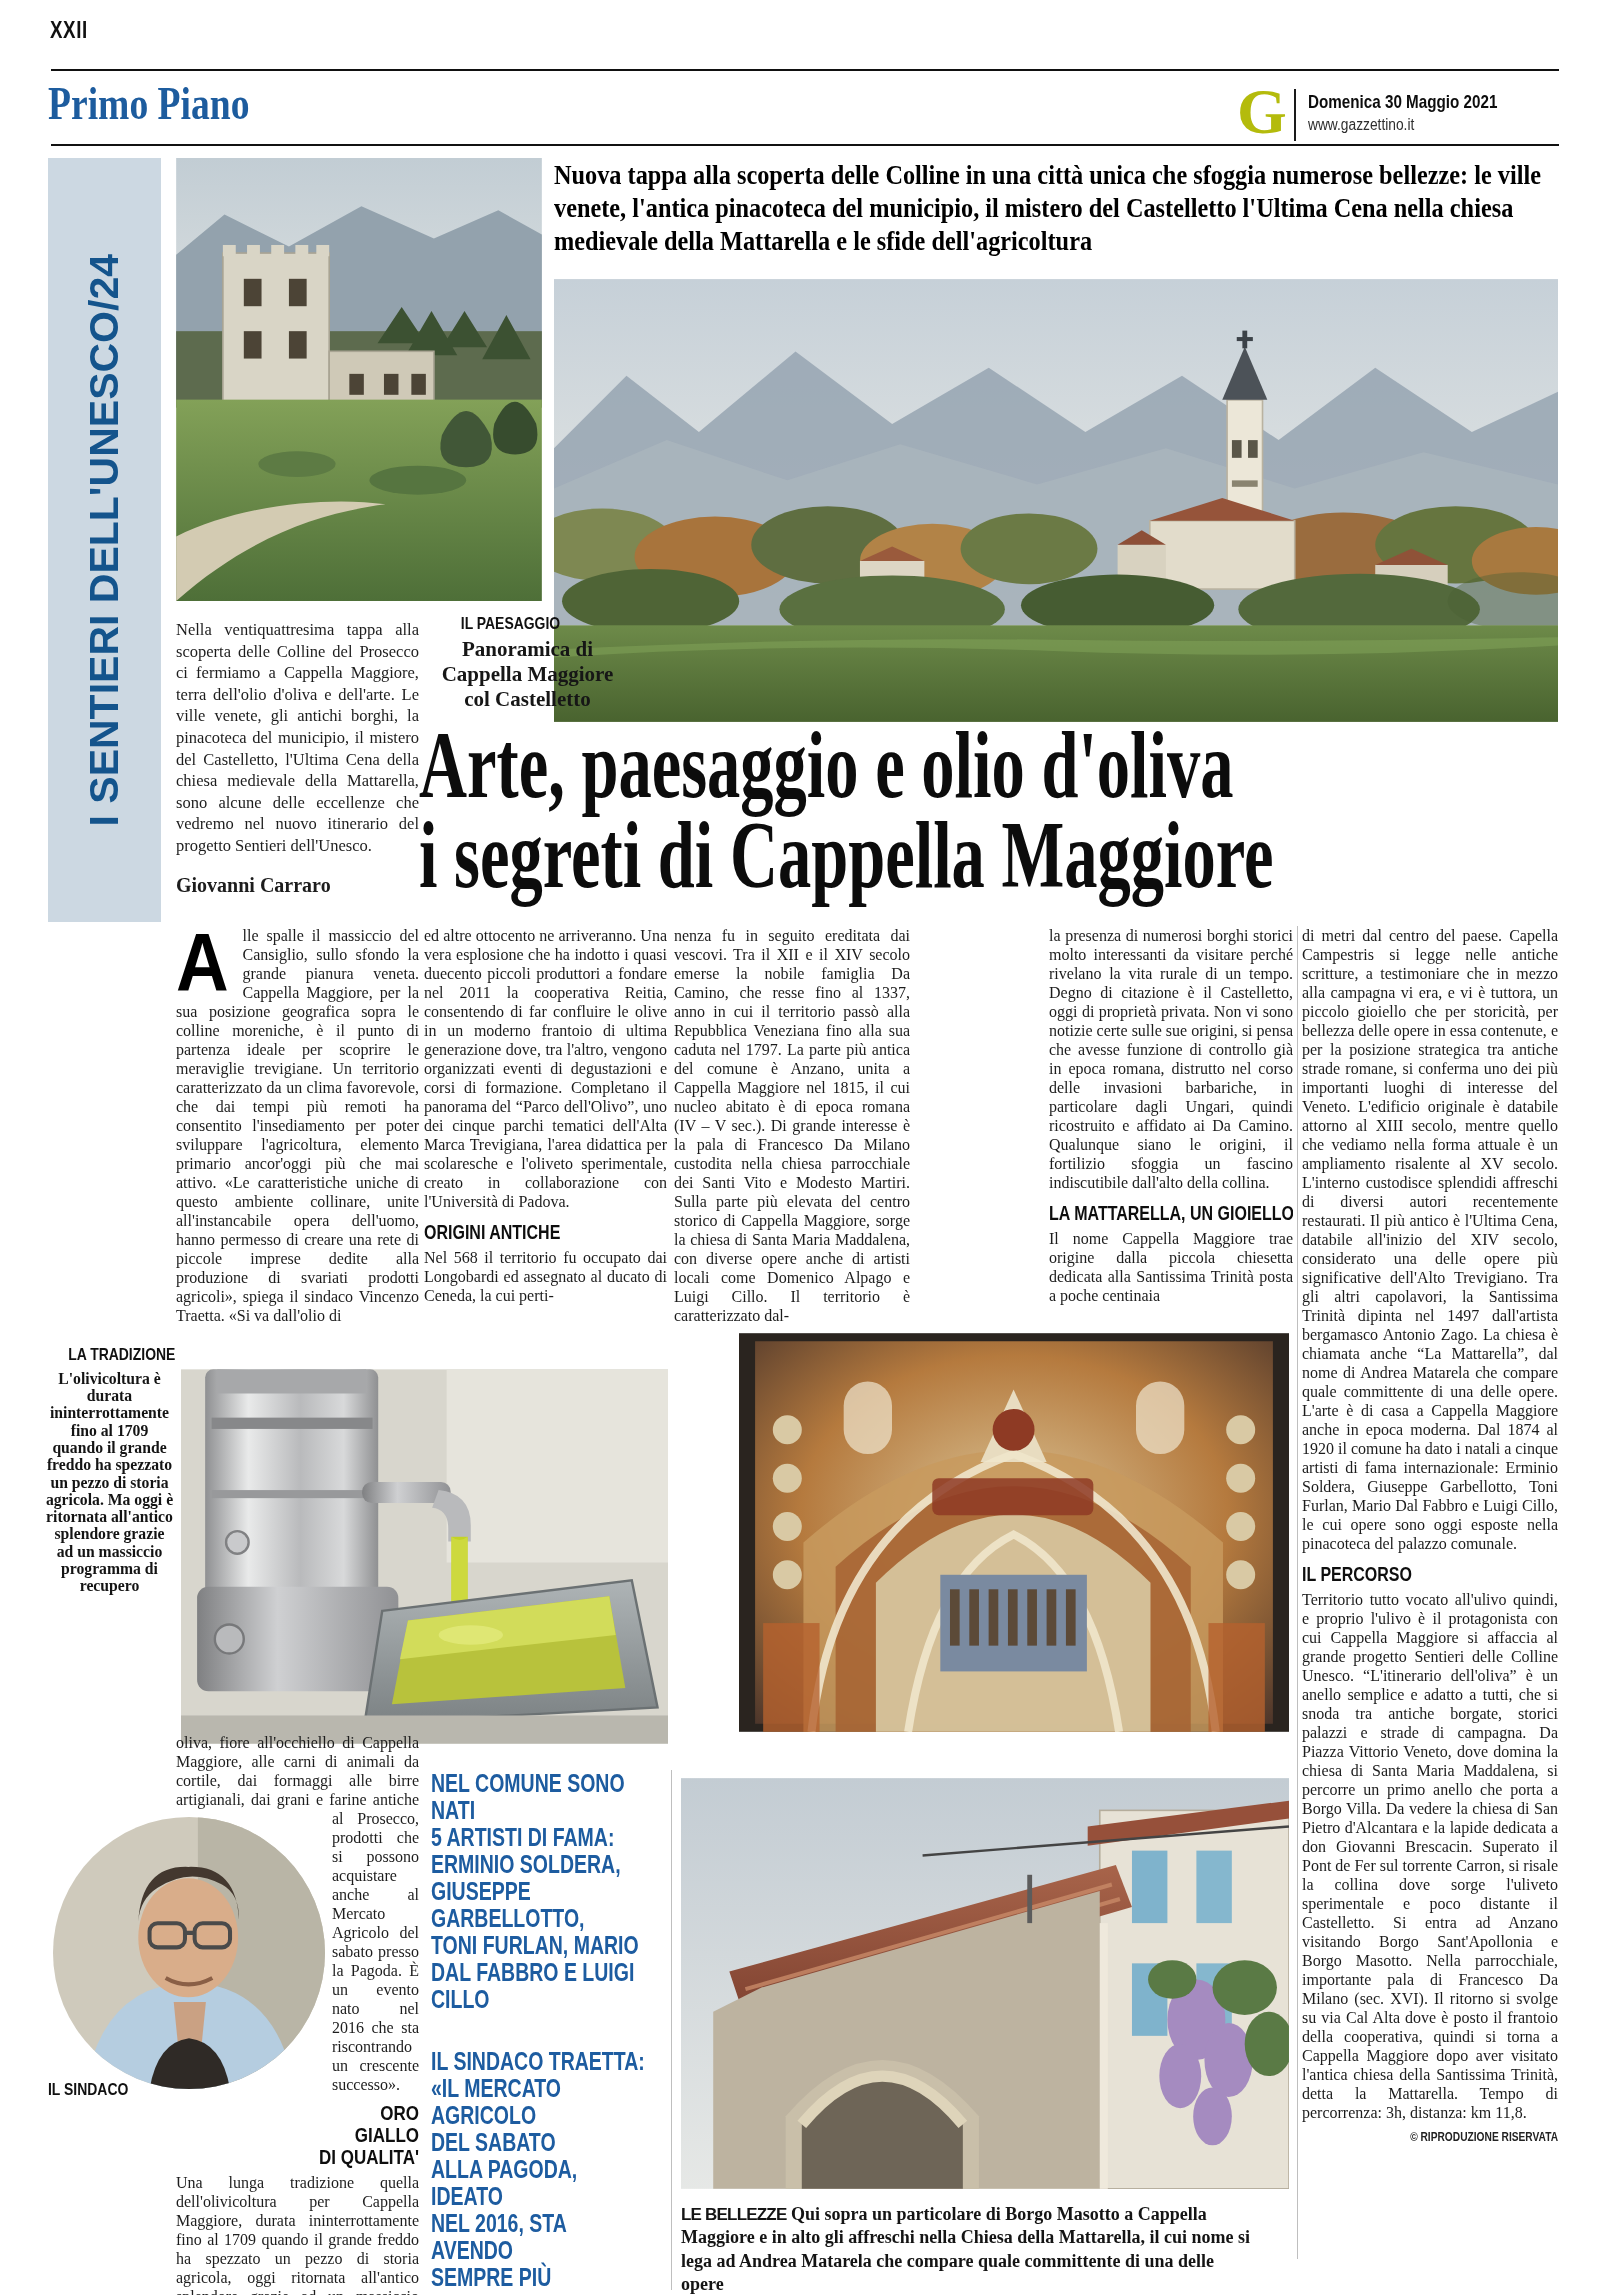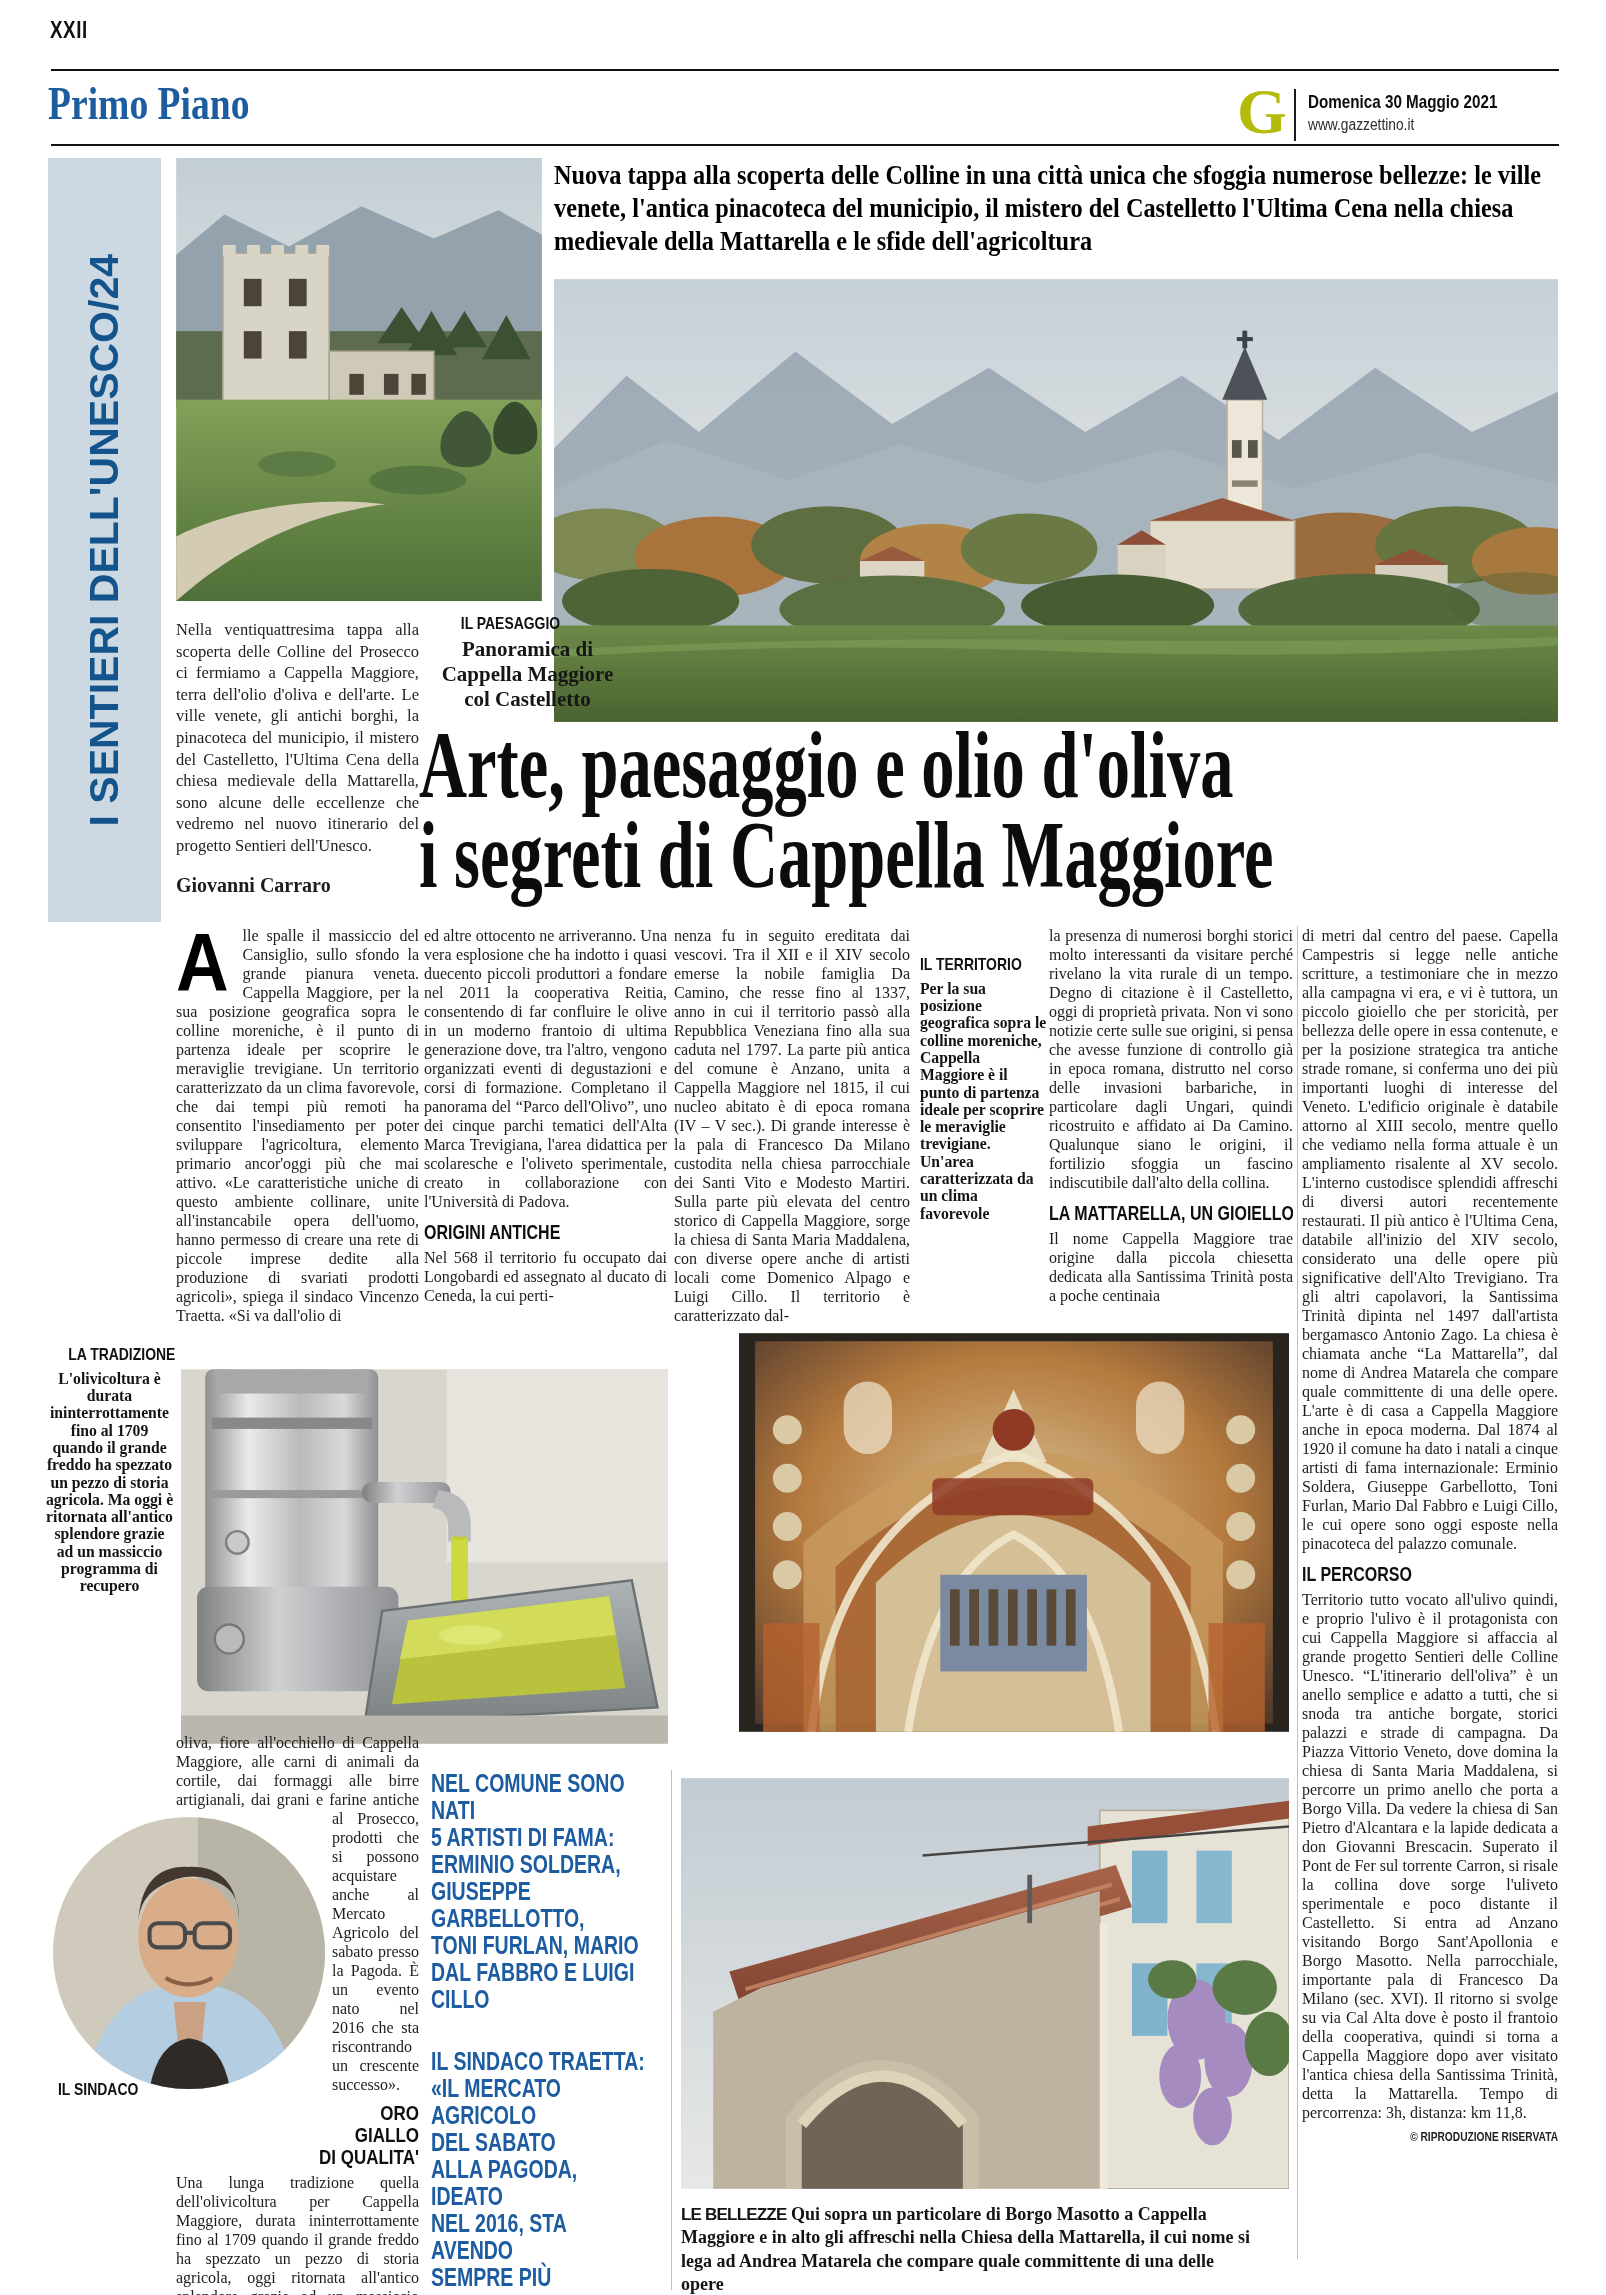--- a/index.html
+++ b/index.html
@@ -62,21 +62,21 @@
   #tradizione{left:45px;top:1345px;width:129px;text-align:center;}
   #tradizione .kicker{transform-origin:100% 0;}
   #tradizione .sbody{font:bold 15.7px/17.3px "Liberation Serif",serif;margin-top:4.8px;color:#141414;}
 
   
   #bottomcol{left:176px;top:1733px;width:243px;height:562px;font:16px/19px "Liberation Serif",serif;text-align:justify;overflow:hidden;}
   .circ-spacer{float:left;width:290px;height:377px;margin-left:-134px;shape-outside:circle(150px at 145px 226px);}
   #oro-head{font:bold 20px "Liberation Sans",sans-serif;transform:scaleX(.85);transform-origin:100% 0;text-align:right;white-space:pre-line;margin:8px 0 4.8px 0;line-height:22px;color:#0e0e0e;}
 
   
-  #cap-sindaco{left:58px;top:2080px;width:157px;}
+  #cap-sindaco{left:48px;top:2080px;width:157px;}
   #cap-sindaco .cap-body{font:bold 18.5px/22.6px "Liberation Serif",serif;margin-top:4.8px;color:#161616;}
 
   
   #quotes{left:431px;top:1770px;width:221px;}
   .quote{font:bold 25px/27px "Liberation Sans",sans-serif;color:#1d5ca0;transform:scaleX(.78);transform-origin:0 0;width:128%;white-space:pre-line;margin-bottom:35px;}
 
   
   #cap-bellezze{left:681px;top:2203px;width:578px;font:bold 18px/23.4px "Liberation Serif",serif;color:#141414;}
   #cap-bellezze .inline-kick{font:bold 17px "Liberation Sans",sans-serif;letter-spacing:-0.8px;}
 
@@ -223,24 +223,20 @@
   <div class="bcol" id="col2">
     <div>ed altre ottocento ne arriveranno. Una vera esplosione che ha indotto i quasi duecento piccoli produttori a fondare nel 2011 la cooperativa Reitia, consentendo di far confluire le olive in un moderno frantoio di ultima generazione dove, tra l'altro, vengono organizzati eventi di degustazioni e corsi di formazione. Completano il panorama del “Parco dell'Olivo”, uno dei cinque parchi tematici dell'Alta Marca Trevigiana, l'area didattica per scolaresche e l'oliveto sperimentale, creato in collaborazione con l'Università di Padova.</div>
     <div class="inhead">ORIGINI ANTICHE</div>
     <div>Nel 568 il territorio fu occupato dai Longobardi ed assegnato al ducato di Ceneda, la cui perti-</div>
   </div>
 
   <div class="bcol" id="col3">
     <div>nenza fu in seguito ereditata dai vescovi. Tra il XII e il XIV secolo emerse la nobile famiglia Da Camino, che resse fino al 1337, anno in cui il territorio passò alla Repubblica Veneziana fino alla sua caduta nel 1797. La parte più antica del comune è Anzano, unita a Cappella Maggiore nel 1815, il cui nucleo abitato è di epoca romana (IV – V sec.). Di grande interesse è la pala di Francesco Da Milano custodita nella chiesa parrocchiale dei Santi Vito e Modesto Martiri. Sulla parte più elevata del centro storico di Cappella Maggiore, sorge la chiesa di Santa Maria Maddalena, con diverse opere anche di artisti locali come Domenico Alpago e Luigi Cillo. Il territorio è caratterizzato dal-</div>
   </div>
 
-  <div class="abs" id="territorio">
-    <div class="kicker">IL TERRITORIO</div>
-    <div class="sbody">Per la sua posizione geografica sopra le colline moreniche, Cappella Maggiore è il punto di partenza ideale per scoprire le meraviglie trevigiane. Un'area caratterizzata da un clima favorevole</div>
-  </div>
 
   <div class="bcol" id="col5">
     <div>la presenza di numerosi borghi storici molto interessanti da visitare perché rivelano la vita rurale di un tempo. Degno di citazione è il Castelletto, oggi di proprietà privata. Non vi sono notizie certe sulle sue origini, si pensa che avesse funzione di controllo già in epoca romana, distrutto nel corso delle invasioni barbariche, in particolare dagli Ungari, quindi ricostruito e affidato ai Da Camino. Qualunque siano le origini, il fortilizio sfoggia un fascino indiscutibile dall'alto della collina.</div>
     <div class="inhead">LA MATTARELLA, UN GIOIELLO</div>
     <div>Il nome Cappella Maggiore trae origine dalla piccola chiesetta dedicata alla Santissima Trinità posta a poche centinaia</div>
   </div>
 
   <div class="bcol" id="col6">
     <div>di metri dal centro del paese. Capella Campestris si legge nelle antiche scritture, a testimoniare che in mezzo alla campagna vi era, e vi è tuttora, un piccolo gioiello che per storicità, per bellezza delle opere in essa contenute, e per la posizione strategica tra antiche strade romane, si conferma uno dei più importanti luoghi di interesse del Veneto. L'edificio originale è databile attorno al XIII secolo, mentre quello che vediamo nella forma attuale è un ampliamento risalente al XV secolo. L'interno custodisce splendidi affreschi di diversi autori recentemente restaurati. Il più antico è l'Ultima Cena, databile all'inizio del XIV secolo, considerato una delle opere più significative dell'Alto Trevigiano. Tra gli altri capolavori, la Santissima Trinità dipinta nel 1497 dall'artista bergamasco Antonio Zago. La chiesa è chiamata anche “La Mattarella”, dal nome di Andrea Matarela che compare quale committente di una delle opere. L'arte è di casa a Cappella Maggiore anche in epoca moderna. Dal 1874 al 1920 il comune ha dato i natali a cinque artisti di fama internazionale: Erminio Soldera, Giuseppe Garbellotto, Toni Furlan, Mario Dal Fabbro e Luigi Cillo, le cui opere sono oggi esposte nella pinacoteca del palazzo comunale.</div>
     <div class="inhead">IL PERCORSO</div>

